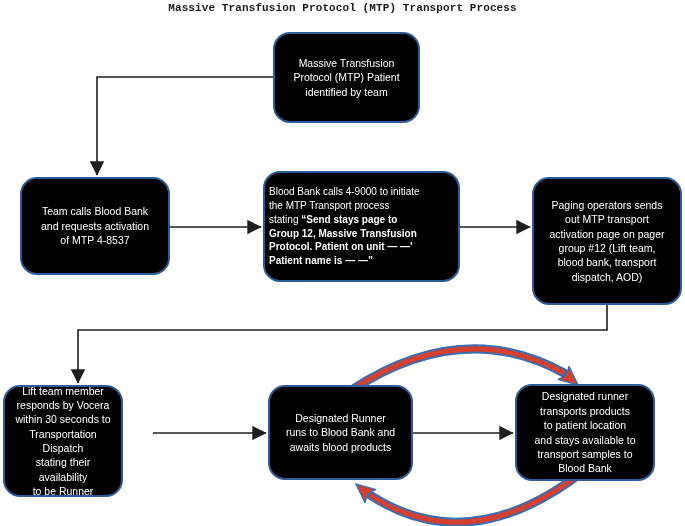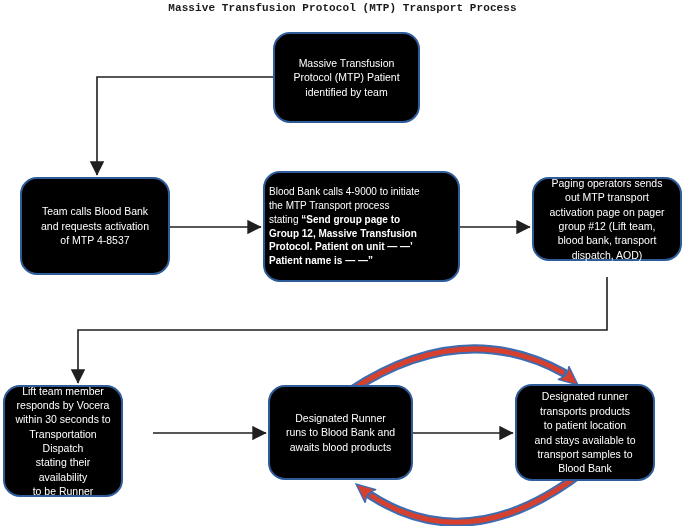--- a/index.html
+++ b/index.html
@@ -41,21 +41,21 @@
     font-size: 10.5px;
     line-height: 1.37;
     padding: 4px 8px;
   }
   .box-text { white-space: pre-line; text-align: center; }
   #node-identify            { left: 273px; top: 32px;  width: 147px; height: 91px; }
   #node-team-calls          { left: 20px;  top: 177px; width: 150px; height: 98px; }
   #node-blood-bank-calls    { left: 263px; top: 171px; width: 197px; height: 111px;
                               justify-content: flex-start; padding-left: 4px; padding-right: 6px; }
   #node-blood-bank-calls .box-text { text-align: left; font-size: 10px; }
-  #node-paging              { left: 532px; top: 177px; width: 150px; height: 84px; }
+  #node-paging              { left: 532px; top: 177px; width: 150px; height: 128px; }
   #node-lift-team           { left: 3px;   top: 385px; width: 120px; height: 112px; }
   #node-runner-waits        { left: 268px; top: 385px; width: 145px; height: 95px; }
   #node-runner-transports   { left: 515px; top: 384px; width: 140px; height: 97px; }
 </style>
 </head>
 <body>
 
 <div class="canvas">
 
   <svg class="connector-layer" viewBox="0 0 685 526" xmlns="http://www.w3.org/2000/svg">
@@ -94,21 +94,21 @@
 
   <div class="box" id="node-team-calls">
     <span class="box-text">Team calls Blood Bank
 and requests activation
 of MTP 4-8537</span>
   </div>
 
   <div class="box" id="node-blood-bank-calls">
     <span class="box-text"><span>Blood Bank calls 4-9000 to initiate
 the MTP Transport process
-stating </span><b>“Send group page to
+stating </span><b>“Send stays page to
 Group 12, Massive Transfusion
 Protocol. Patient on unit — —’
 Patient name is — —”</b></span>
   </div>
 
   <div class="box" id="node-paging">
     <span class="box-text">Paging operators sends
 out MTP transport
 activation page on pager
 group #12 (Lift team,

